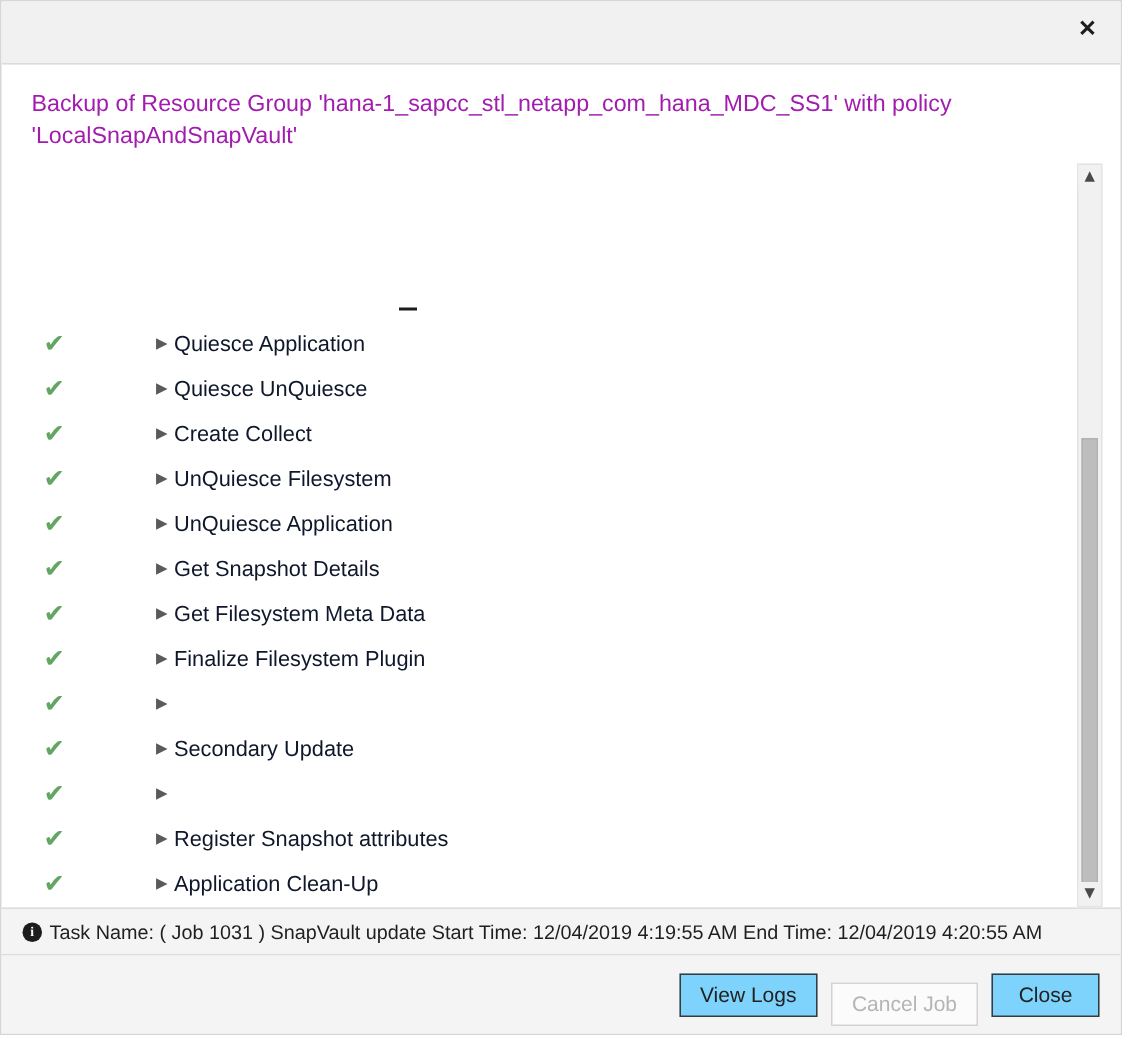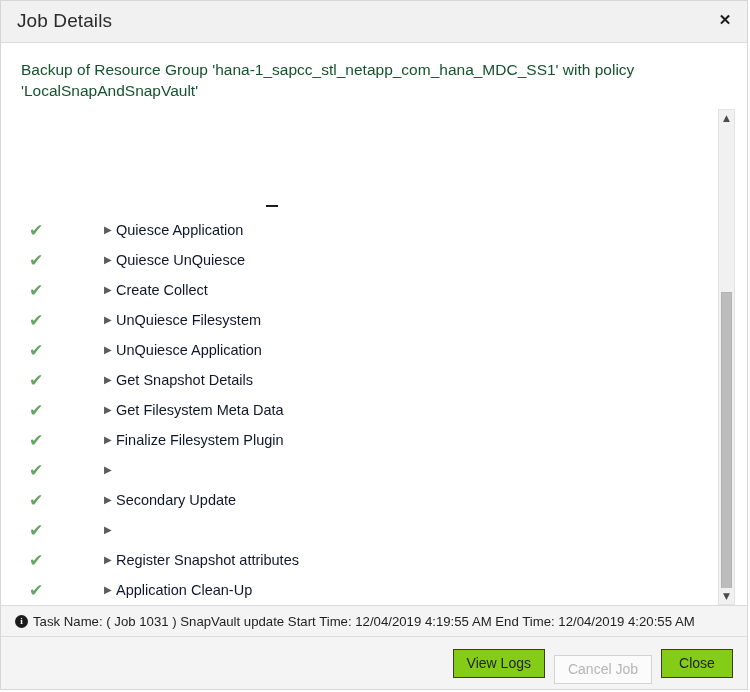--- a/index.html
+++ b/index.html
@@ -59,21 +59,21 @@
     background: transparent;
     border: none;
     padding: 0;
     font-family: "Liberation Sans", sans-serif;
   }
 
   
   .description {
     padding: 16px 20px 4px 20px;
     font-size: 15.5px;
-    color: #14532d;
+    color: #a21caf;
     line-height: 21px;
     max-width: 660px;
   }
 
   
   .scroll-region {
     position: relative;
     flex: 1 1 auto;
     margin: 0;
     overflow: hidden;
@@ -218,21 +218,21 @@
     align-items: center;
     justify-content: flex-end;
     padding: 0 14px;
     box-sizing: border-box;
   }
   .btn {
     height: 29px;
     min-width: 72px;
     margin-left: 9px;
     padding: 0 13px;
-    background: #84cc16;
+    background: #7dd3fc;
     border: 1px solid #3a3a3a;
     color: #222222;
     font-size: 14px;
     font-family: "Liberation Sans", sans-serif;
     cursor: pointer;
     box-sizing: border-box;
   }
   .btn.disabled {
     border-color: #d3d3d3;
     color: #b5b5b5;
@@ -240,21 +240,20 @@
     background: #fbfbfb;
     margin-top: 12px;
   }
 </style>
 </head>
 <body>
 
 <div class="dialog">
 
   <div class="titlebar">
-    <div class="titlebar-title">Job Details</div>
     <button class="close-btn">✕</button>
   </div>
 
   <div class="description">Backup of Resource Group 'hana-1_sapcc_stl_netapp_com_hana_MDC_SS1' with policy 'LocalSnapAndSnapVault'</div>
 
   <div class="scroll-region">
     <div class="task-viewport">
       <div class="clipped-row"></div>
       <div class="task-list" id="task-list">
           <div class="task-row">

